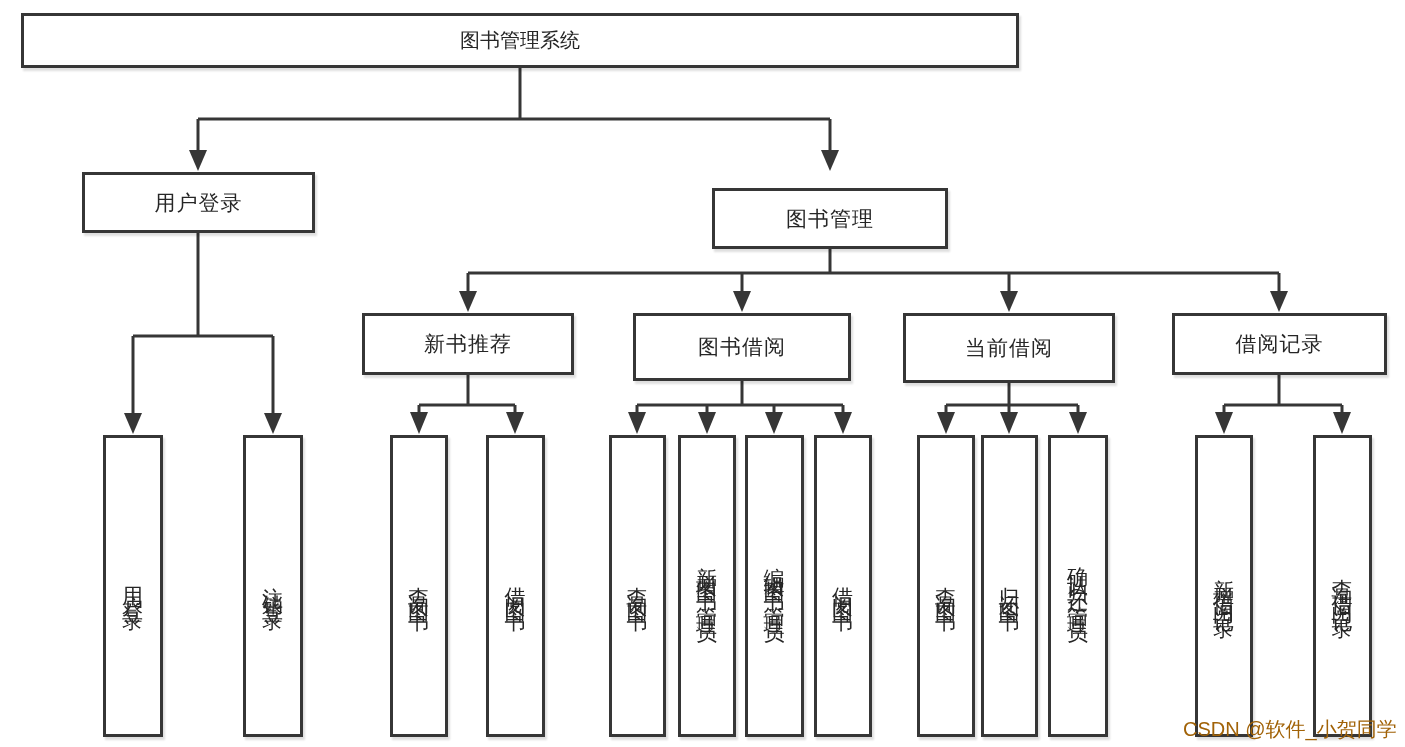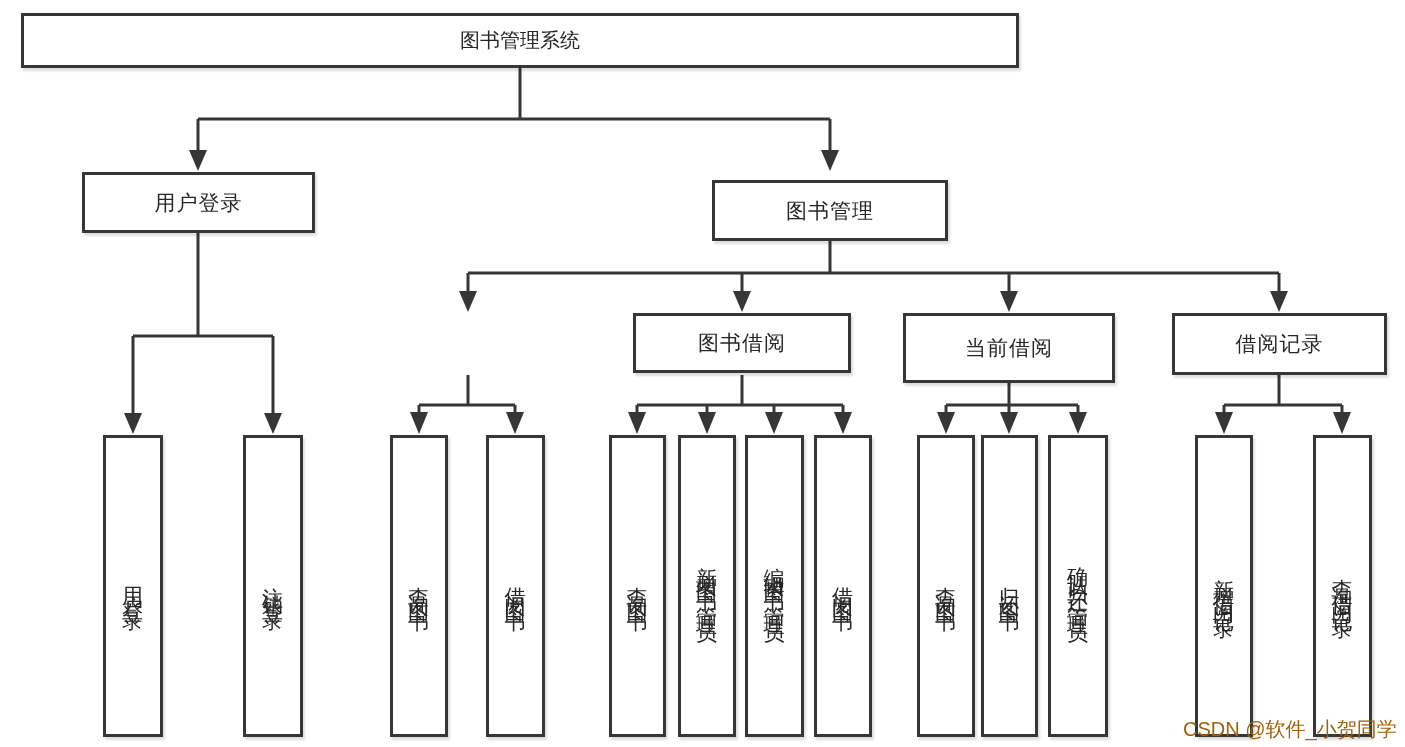--- a/index.html
+++ b/index.html
@@ -136,25 +136,28 @@
     </g>
   </svg>
 
   <div class="node root" style="left:21px;top:13px;width:998px;height:55px">
     <span>图书管理系统</span>
   </div>
 
   <div class="node branch" style="left:82px;top:172px;width:233px;height:61px">
     <span>用户登录</span>
   </div>
-  <div class="node branch" style="left:712px;top:180px;width:236px;height:61px">
+  <div class="node branch" style="left:712px;top:188px;width:236px;height:61px">
     <span>图书管理</span>
   </div>
 
-  <div class="node group" style="left:633px;top:313px;width:218px;height:60px">
+  <div class="node group" style="left:362px;top:313px;width:212px;height:62px">
+    <span>新书推荐</span>
+  </div>
+  <div class="node group" style="left:633px;top:313px;width:218px;height:68px">
     <span>图书借阅</span>
   </div>
   <div class="node group" style="left:903px;top:313px;width:212px;height:70px">
     <span>当前借阅</span>
   </div>
   <div class="node group" style="left:1172px;top:313px;width:215px;height:62px">
     <span>借阅记录</span>
   </div>
 
   <div class="node leaf" style="left:103px;top:435px;width:60px;height:302px">

